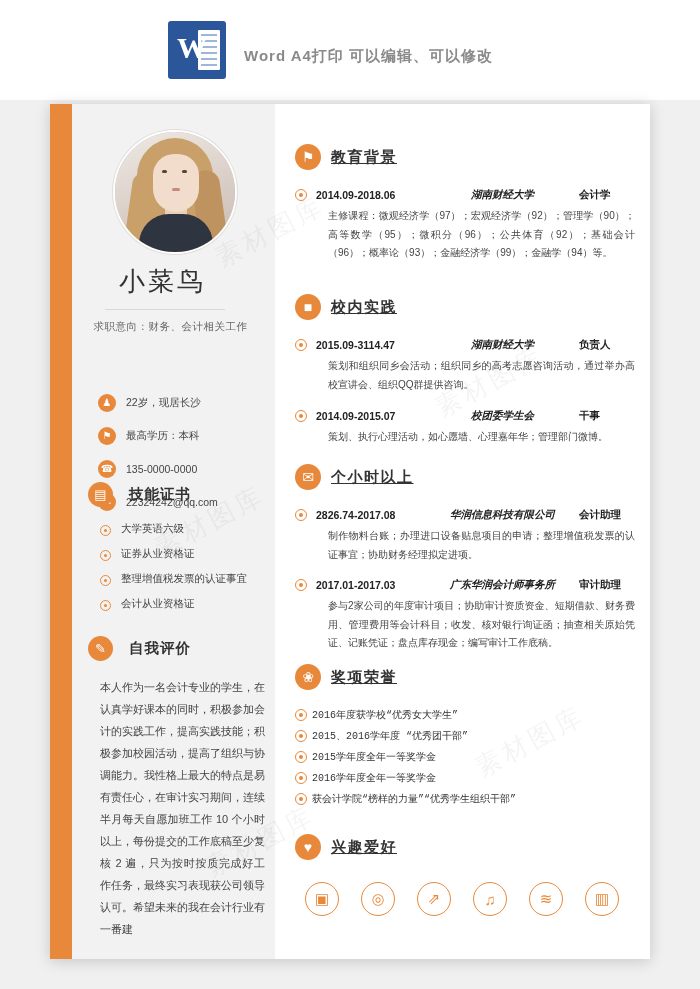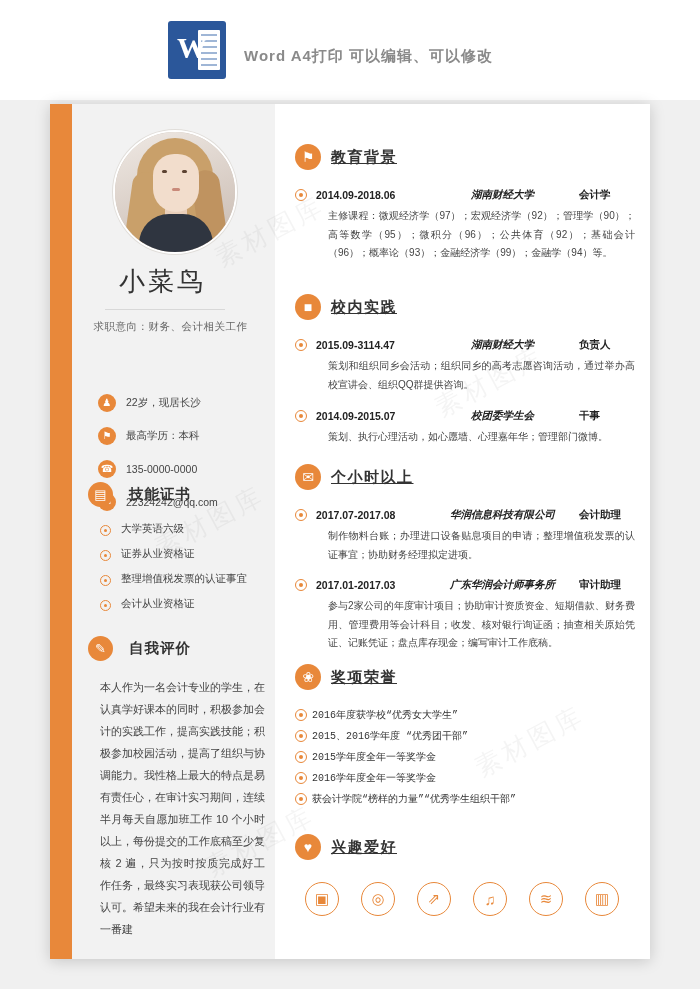--- a/index.html
+++ b/index.html
@@ -307,21 +307,21 @@
       <div class="e-body">策划、执行心理活动，如心愿墙、心理嘉年华；管理部门微博。</div>
     </div>
 
     <div class="rsec" style="left:245px;top:360px;">
       <span class="ic">✉</span>
       <span class="tt">个小时以上</span>
     </div>
     <div class="entry" style="left:245px;top:404px;">
       <div class="e-head">
         <span class="e-bullet"></span>
-        <span class="e-date">2017.07-2017.08</span>
+        <span class="e-date">2826.74-2017.08</span>
         <span class="e-org">华润信息科技有限公司</span>
         <span class="e-role">会计助理</span>
       </div>
       <div class="e-body">制作物料台账；办理进口设备贴息项目的申请；整理增值税发票的认证事宜；协助财务经理拟定进项。</div>
     </div>
     <div class="entry" style="left:245px;top:474px;">
       <div class="e-head">
         <span class="e-bullet"></span>
         <span class="e-date">2017.01-2017.03</span>
         <span class="e-org">广东华润会计师事务所</span>

